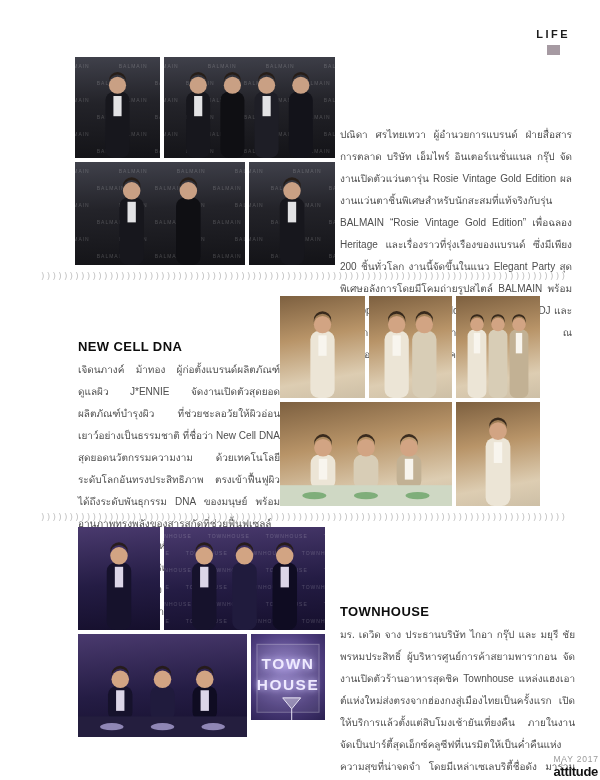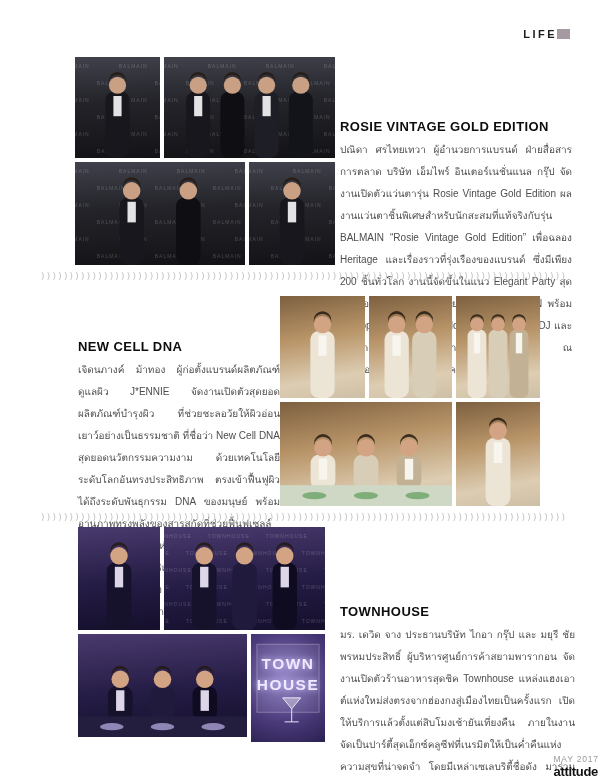--- a/index.html
+++ b/index.html
@@ -1,21 +1,21 @@
 <!DOCTYPE html>
 <html><head>
 <meta charset="utf-8">
 <style>
   html,body{margin:0;padding:0;}
   body{
     width:600px;height:780px;position:relative;background:#ffffff;
     font-family:"Liberation Sans","DejaVu Sans",sans-serif;overflow:hidden;
   }
   
-  .header{position:absolute;top:28px;right:30px;display:flex;align-items:center;}
+  .header{position:absolute;top:28px;right:30px;display:flex;align-items:center;gap:5px;flex-direction:column;}
   .header .label{font-size:11px;font-weight:bold;letter-spacing:2.5px;color:#1c1c1c;}
   .header .sq{width:13px;height:10px;background:#a69aa2;}
   
   .photo{position:absolute;overflow:hidden;}
   .photo svg{display:block;position:absolute;top:0;left:0;}
   .ph-balmain{background:linear-gradient(178deg,#40414b,#232329 45%,#131317);}
   .ph-cream{background:linear-gradient(170deg,#7d6040,#b89468 40%,#ddcdb2 78%,#cdbfa6);}
   .ph-party{background:linear-gradient(175deg,#4a3a6e,#241c44 55%,#150f2c);}
   .ph-neon{background:radial-gradient(circle at 45% 40%,#8d7cc4,#4a3a7a 60%,#2a2050);}
   
@@ -158,21 +158,20 @@
       <text x="21.764705882352935" y="96" font-size="5" letter-spacing="1" fill="rgba(255,255,255,0.20)">BALMAIN</text>
       <text x="79.76470588235293" y="96" font-size="5" letter-spacing="1" fill="rgba(255,255,255,0.20)">BALMAIN</text>
       <rect x="30.743000000000002" y="35.40625" width="24.514" height="67.59375" rx="8.579899999999999" fill="#17171d"></rect>
       <rect x="38.83262" y="39.78375" width="8.334760000000001" height="20.6" fill="#e3e3e5"></rect>
       <circle cx="43" cy="28.840000000000003" r="8.755" fill="#c9a084"></circle>
       <path d="M 34.245 26.651250000000005 A 8.755 8.755 0 0 1 51.755 26.651250000000005 L 51.755 24.024750000000004 A 8.755 8.755 0 0 0 34.245 24.024750000000004 Z" fill="#241a12" opacity="0.85"></path>
     </svg>
   </div>
 
 <div class="col" style="left:340px;top:119px;width:232px;">
-  <h2 class="sec-title">ROSIE VINTAGE GOLD EDITION</h2>
   <p class="sec-body">ปณิดา ศรไทยเทวา ผู้อำนวยการแบรนด์ ฝ่ายสื่อสารการตลาด บริษัท เอ็มไพร์ อินเตอร์เนชั่นแนล กรุ๊ป จัดงานเปิดตัวแว่นตารุ่น Rosie Vintage Gold Edition ผลงานแว่นตาชิ้นพิเศษสำหรับนักสะสมที่แท้จริงกับรุ่น BALMAIN “Rosie Vintage Gold Edition” เพื่อฉลอง Heritage และเรื่องราวที่รุ่งเรืองของแบรนด์ ซึ่งมีเพียง 200 ชิ้นทั่วโลก งานนี้จัดขึ้นในแนว Elegant Party สุดพิเศษอลังการโดยมีโคมถ่ายรูปสไตล์ BALMAIN พร้อม DJ Top หุ้นส่วน Ticketmelon ให้เกียรติมาเป็น DJ และมีเหล่าเซเลบริตี้แนวหน้ามาร่วมงานอย่างคับคั่ง ณ แบงค็อกแมริออท มาร์คีส์ ควีนส์ปาร์ค</p>
 </div>
 
 <div class="separator" style="left:40px;top:269px;width:527px;">))))))))))))))))))))))))))))))))))))))))))))))))))))))))))))))))))))))))))))))))))))))))))))))))))))))))))))))))))))))))))))))))))))))))))))))))))))))))))))))))))))))))))))))))))))))))))))))))))))))))</div>
 
 <div class="col" style="left:78px;top:339px;width:202px;">
   <h2 class="sec-title">NEW CELL DNA</h2>
   <p class="sec-body">เจิดนภางค์ ม้าทอง ผู้ก่อตั้งแบรนด์ผลิตภัณฑ์ดูแลผิว J*ENNIE จัดงานเปิดตัวสุดยอดผลิตภัณฑ์บำรุงผิว ที่ช่วยชะลอวัยให้ผิวอ่อนเยาว์อย่างเป็นธรรมชาติ ที่ชื่อว่า New Cell DNA สุดยอดนวัตกรรมความงาม ด้วยเทคโนโลยีระดับโลกอันทรงประสิทธิภาพ ตรงเข้าฟื้นฟูผิวได้ถึงระดับพันธุกรรม DNA ของมนุษย์ พร้อมอานุภาพทรงพลังของสารสกัดที่ช่วยฟื้นฟูเซลล์ พร้อมมอบผลลัพธ์แห่งความงามอันอ่อนเยาว์และสุขภาพดี ที่บริเวณคฤหาสน์สุดหรูของเซเลบริตี้สาวสังคมชื่อดัง สุมณี คุณะเกษม ณ บ้านมณีมณฑ์ชา แอมบาสเดอร์คอร์ท</p>
 </div>
 
@@ -299,21 +298,21 @@
       <rect x="114.493" y="51.886250000000004" width="24.514" height="34.63374999999999" rx="8.579899999999999" fill="#0f0c22"></rect>
       <rect x="122.58262" y="56.26375" width="8.334760000000001" height="20.6" fill="#dcd6e8"></rect>
       <circle cx="126.75" cy="45.32" r="8.755" fill="#d2a483"></circle>
       <path d="M 117.995 43.13125 A 8.755 8.755 0 0 1 135.505 43.13125 L 135.505 40.50475 A 8.755 8.755 0 0 0 117.995 40.50475 Z" fill="#241a12" opacity="0.85"></path>
       <rect x="0" y="82.4" width="169" height="20.6" fill="#241e3e"></rect>
       <ellipse cx="33.800000000000004" cy="92.7" rx="11.830000000000002" ry="3.6050000000000004" fill="#8f86b5"></ellipse>
       <ellipse cx="84.5" cy="92.7" rx="11.830000000000002" ry="3.6050000000000004" fill="#8f86b5"></ellipse>
       <ellipse cx="135.20000000000002" cy="92.7" rx="11.830000000000002" ry="3.6050000000000004" fill="#8f86b5"></ellipse>
     </svg>
   </div>
-<div class="photo ph-neon" style="left:251px;top:634px;width:74px;height:108px;">
+<div class="photo ph-neon" style="left:251px;top:634px;width:74px;height:86px;">
     <svg width="74" height="103" xmlns="http://www.w3.org/2000/svg">
       <rect x="5.92" y="10.3" width="62.16" height="67.98" fill="rgba(255,255,255,0.08)" stroke="rgba(255,255,255,0.28)"></rect>
       <text x="37" y="35.02" text-anchor="middle" font-size="15.45" font-weight="bold" letter-spacing="1.5" fill="#efeaff" style="filter:drop-shadow(0 0 3px #cfc4ff)">TOWN</text>
       <text x="37" y="55.620000000000005" text-anchor="middle" font-size="15.45" font-weight="bold" letter-spacing="1.5" fill="#efeaff" style="filter:drop-shadow(0 0 3px #cfc4ff)">HOUSE</text>
       <path d="M 31.700000000000003 63.86 L 49.7 63.86 L 40.7 74.86 Z" fill="rgba(255,255,255,0.35)" stroke="#e8e4f4"></path>
       <line x1="40.7" y1="74.86" x2="40.7" y2="87.86" stroke="#e8e4f4"></line>
       <line x1="33.7" y1="87.86" x2="47.7" y2="87.86" stroke="#e8e4f4"></line>
     </svg>
   </div>
 

